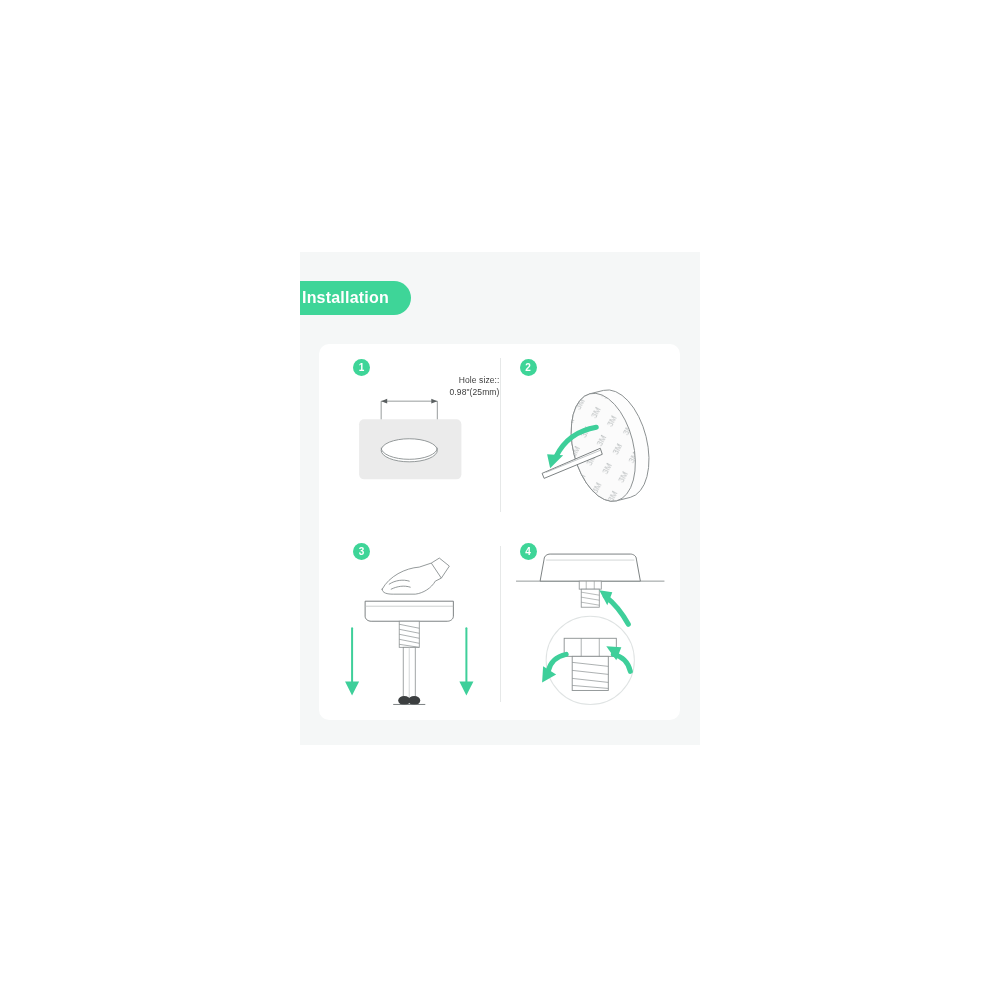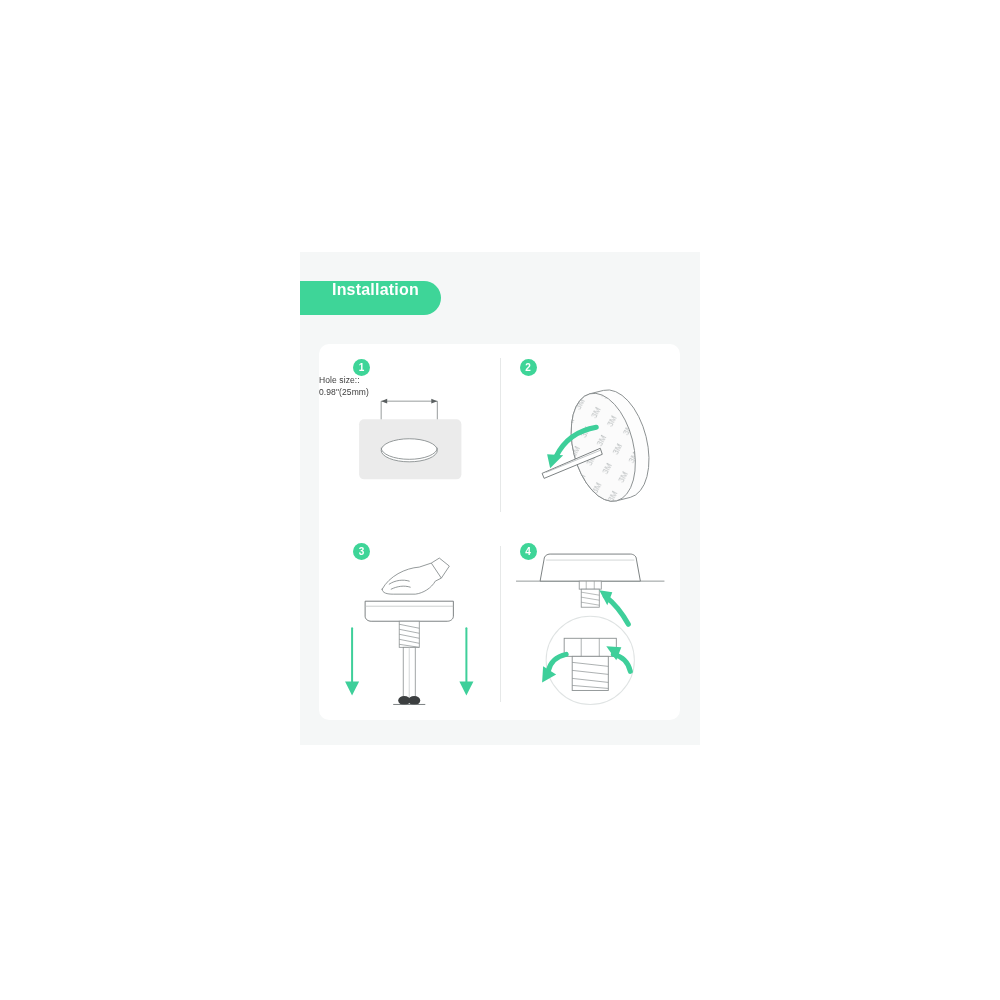--- a/index.html
+++ b/index.html
@@ -29,23 +29,23 @@
     height: 493px;
     background: #f5f7f7;
   }
 
   
   .tag {
     position: absolute;
     left: 300px;
     top: 281px;
     height: 34px;
-    padding: 0 22px 0 32px;
+    padding: 0 22px 0 2px;
     display: flex;
-    align-items: flex-start;
+    align-items: center;
     background: #3ed598;
     border-radius: 0 17px 17px 0;
     box-sizing: border-box;
   }
   .tag-label {
     color: #ffffff;
     font-size: 16px;
     font-weight: bold;
     letter-spacing: 0.2px;
     white-space: nowrap;
@@ -112,21 +112,21 @@
     position: absolute;
     inset: 0;
   }
 
   
   .hole-caption {
     position: absolute;
     left: 0;
     top: 30px;
     width: 100%;
-    text-align: left;
+    text-align: right;
     color: #3c3c3c;
     font-size: 8.5px;
     line-height: 12px;
     letter-spacing: 0.1px;
   }
   .hole-caption div { white-space: nowrap; }
 </style>
 </head>
 <body>
 

